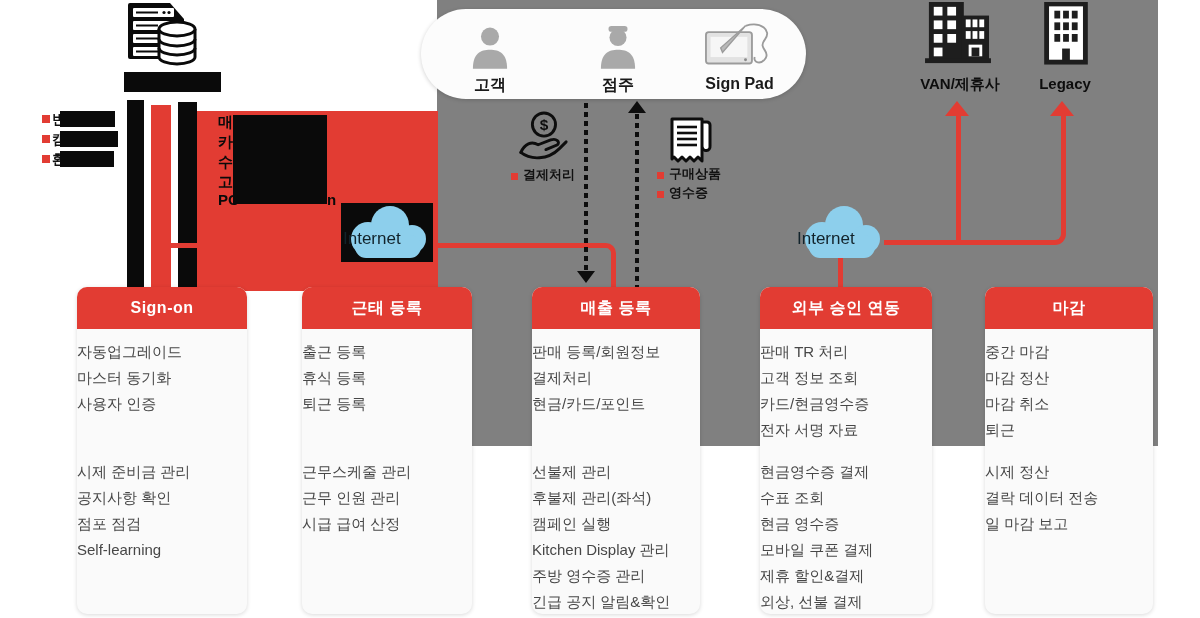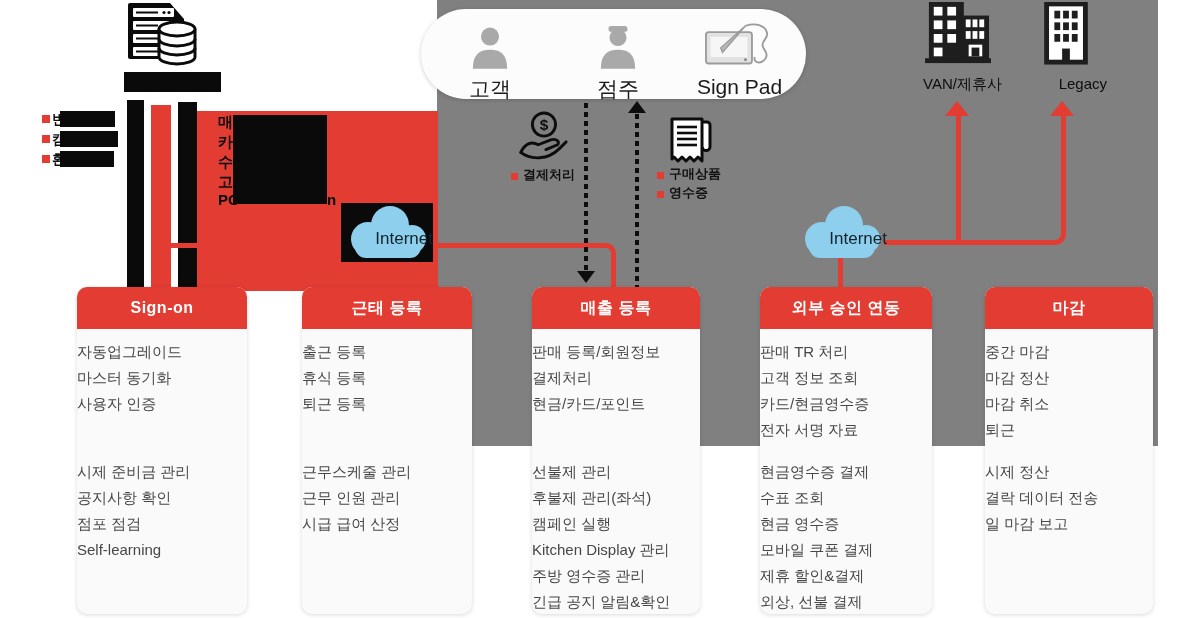--- a/index.html
+++ b/index.html
@@ -19,40 +19,40 @@
   .gray-bg{left:437px;top:0;width:721px;height:446px;background:var(--gray);}
   .red-block{left:197px;top:111px;width:241px;height:180px;background:var(--red);}
   
   .black-box{background:#0a0a0a;}
   .bar{background:#0a0a0a;}
   .redbar{background:var(--red);}
   
   .pill{left:421px;top:9px;width:385px;height:90px;background:#fcfcfc;border-radius:45px;
         box-shadow:0 1px 4px rgba(0,0,0,.18);}
   .actor{position:absolute;text-align:center;}
-  .actor .lbl{font-size:21px;font-weight:400;color:#1a1a1a;margin-top:2px;}
+  .actor .lbl{font-size:16px;font-weight:700;color:#1a1a1a;margin-top:2px;}
   
   .db-label{font-size:15px;font-weight:700;color:#111;text-align:center;}
   .bullet-sq{width:8px;height:8px;background:var(--red);}
   .bullet-char{font-size:14px;font-weight:700;color:#111;}
   .redpanel-char{font-size:15px;font-weight:700;color:#0a0a0a;z-index:2;}
   .mini-label{font-size:13px;font-weight:700;color:#111;white-space:nowrap;}
-  .bld-label{font-size:15px;font-weight:400;color:#0d0d0d;text-align:right;white-space:nowrap;}
+  .bld-label{font-size:15px;font-weight:700;color:#0d0d0d;text-align:center;white-space:nowrap;}
   
   .rline{background:var(--red);}
   .corner-tr{border-top:5px solid var(--red);border-right:5px solid var(--red);border-top-right-radius:11px;}
   .corner-br{border-bottom:5px solid var(--red);border-right:5px solid var(--red);border-bottom-right-radius:11px;}
   .arrowhead-up{width:0;height:0;border-left:12px solid transparent;border-right:12px solid transparent;border-bottom:15px solid var(--red);}
   
   .dotline{width:4px;background:repeating-linear-gradient(to bottom,#0d0d0d 0 5px,transparent 5px 9px);}
   .dothead-down{width:0;height:0;border-left:9px solid transparent;border-right:9px solid transparent;border-top:12px solid #0d0d0d;}
   .dothead-up{width:0;height:0;border-left:9px solid transparent;border-right:9px solid transparent;border-bottom:12px solid #0d0d0d;}
   
   .cloud-wrap{width:90px;height:60px;}
-  .cloud-label{position:absolute;left:0;right:0;top:26px;text-align:right;font-size:17px;color:#12232b;}
+  .cloud-label{position:absolute;left:0;right:0;top:26px;text-align:left;font-size:17px;color:#12232b;}
   
   .card{position:absolute;top:287px;height:327px;border-radius:10px;background:var(--cardbody);
         box-shadow:0 1px 4px rgba(0,0,0,.15);z-index:6;}
   .card-head{position:absolute;left:0;right:0;top:0;height:42px;background:var(--red);
              border-radius:10px 10px 0 0;}
   .card-title{line-height:42px;text-align:center;color:#fff;font-size:16px;font-weight:700;letter-spacing:.5px;}
   .cgroup{position:absolute;left:0;right:0;text-align:left;}
   .g1{top:52px;} .g2{top:172px;}
   .cline{font-size:15px;line-height:26px;color:#474747;white-space:nowrap;}
 </style>

